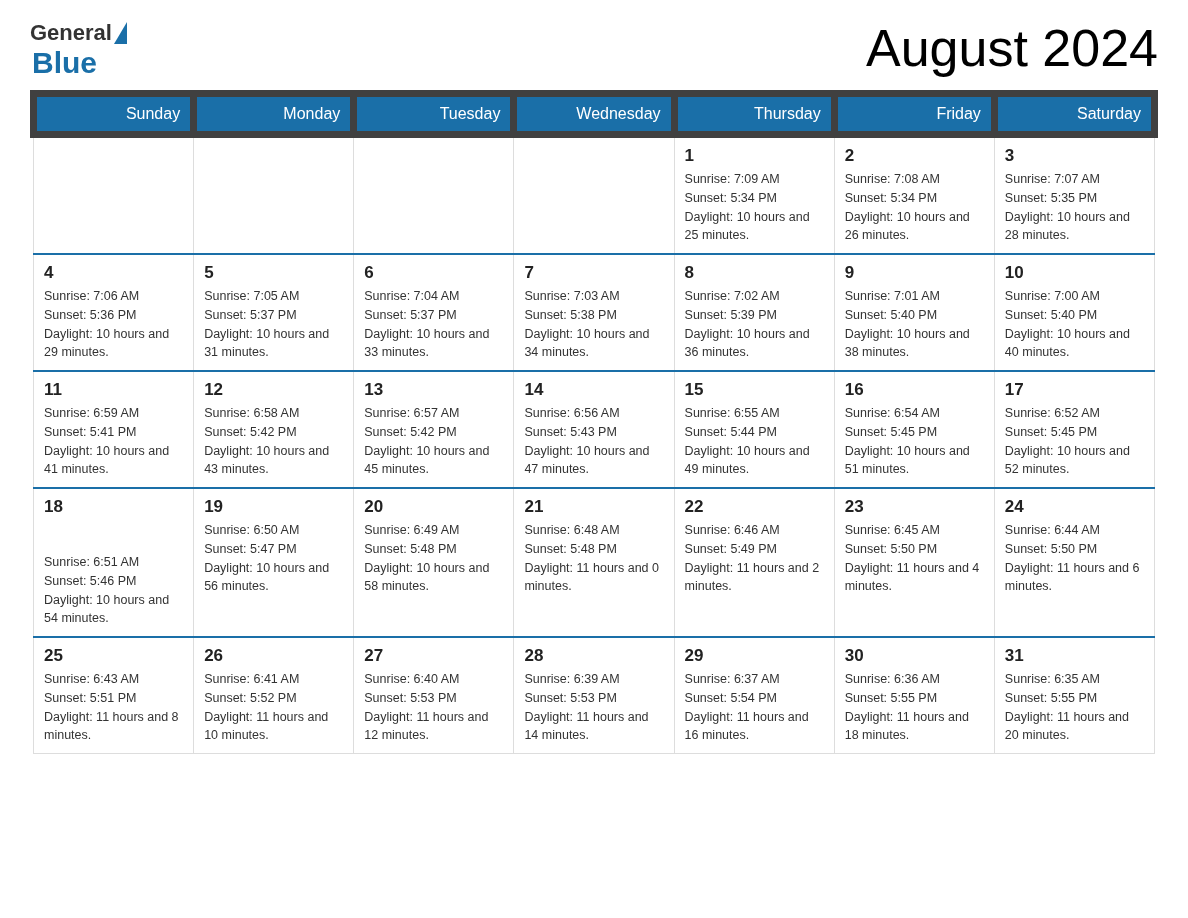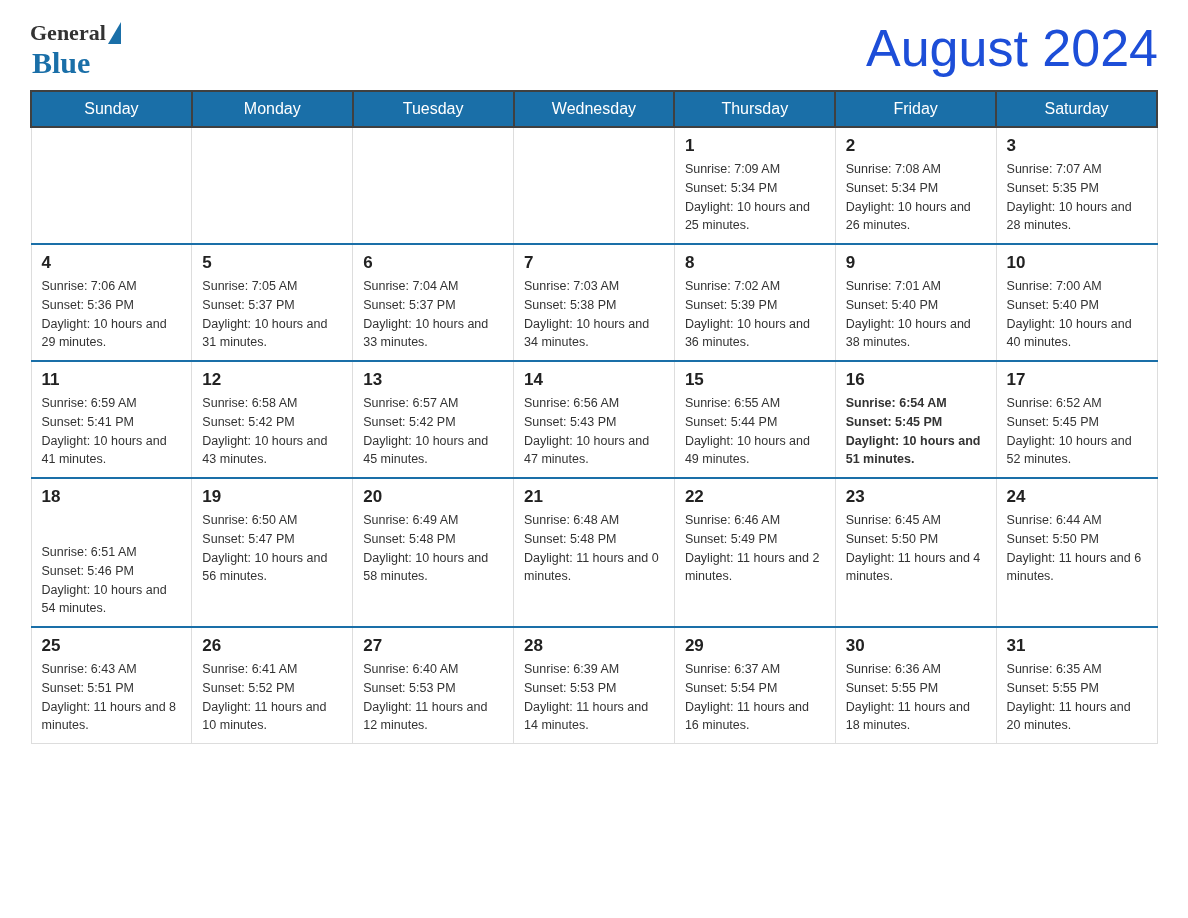--- a/index.html
+++ b/index.html
@@ -14,21 +14,20 @@
     .header {
       display: flex;
       align-items: flex-start;
       justify-content: space-between;
       margin-bottom: 10px;
     }
     .logo {
       display: flex;
       flex-direction: column;
       align-items: flex-start;
-      font-family: Liberation Serif, serif;
     }
     .logo-top {
       display: flex;
       align-items: center;
       font-size: 22px;
       font-weight: bold;
       color: #333;
     }
     .logo-top .general {
       color: #333;
@@ -45,21 +44,21 @@
       font-size: 30px;
       font-weight: bold;
       margin-left: 2px;
     }
     .title-block {
       text-align: right;
     }
     .title-block h1 {
       font-size: 52px;
       font-weight: 300;
-      color: #1d4ed8;
+      color: #000000;
       line-height: 1.1;
     }
     .title-block h2 {
       font-size: 22px;
       font-weight: normal;
       color: #444;
       margin-top: 4px;
     }
     .calendar {
       width: 100%;
@@ -67,22 +66,22 @@
       margin-top: 8px;
     }
     .calendar thead tr {
       background-color: #1a6fa8;
     }
     .calendar thead th {
       color: #fff;
       font-size: 16px;
       font-weight: normal;
       padding: 8px 10px;
-      text-align: center;
-      border: 2px solid #404040;
+      text-align: right;
+      border: 7px solid #404040;
       width: calc(100% / 7);
       margin-left: 20px;
     }
     .calendar tbody tr {
       border-top: 2px solid #1a6fa8;
     }
     .calendar tbody td {
       vertical-align: top;
       padding: 8px 10px;
       font-size: 13px;
@@ -230,21 +229,21 @@
 Daylight: 10 hours and 47 minutes.</div>
         </td>
         <td>
           <span class="day-number">15</span>
           <div class="day-info" style="white-space: pre-line;">Sunrise: 6:55 AM
 Sunset: 5:44 PM
 Daylight: 10 hours and 49 minutes.</div>
         </td>
         <td>
           <span class="day-number">16</span>
-          <div class="day-info" style="white-space: pre-line; font-weight: bold;">Sunrise: 6:54 AM
+          <div class="day-info" style="white-space: pre-line;">Sunrise: 6:54 AM
 Sunset: 5:45 PM
 Daylight: 10 hours and 51 minutes.</div>
         </td>
         <td>
           <span class="day-number">17</span>
           <div class="day-info" style="white-space: pre-line;">Sunrise: 6:52 AM
 Sunset: 5:45 PM
 Daylight: 10 hours and 52 minutes.</div>
         </td>
       </tr>

